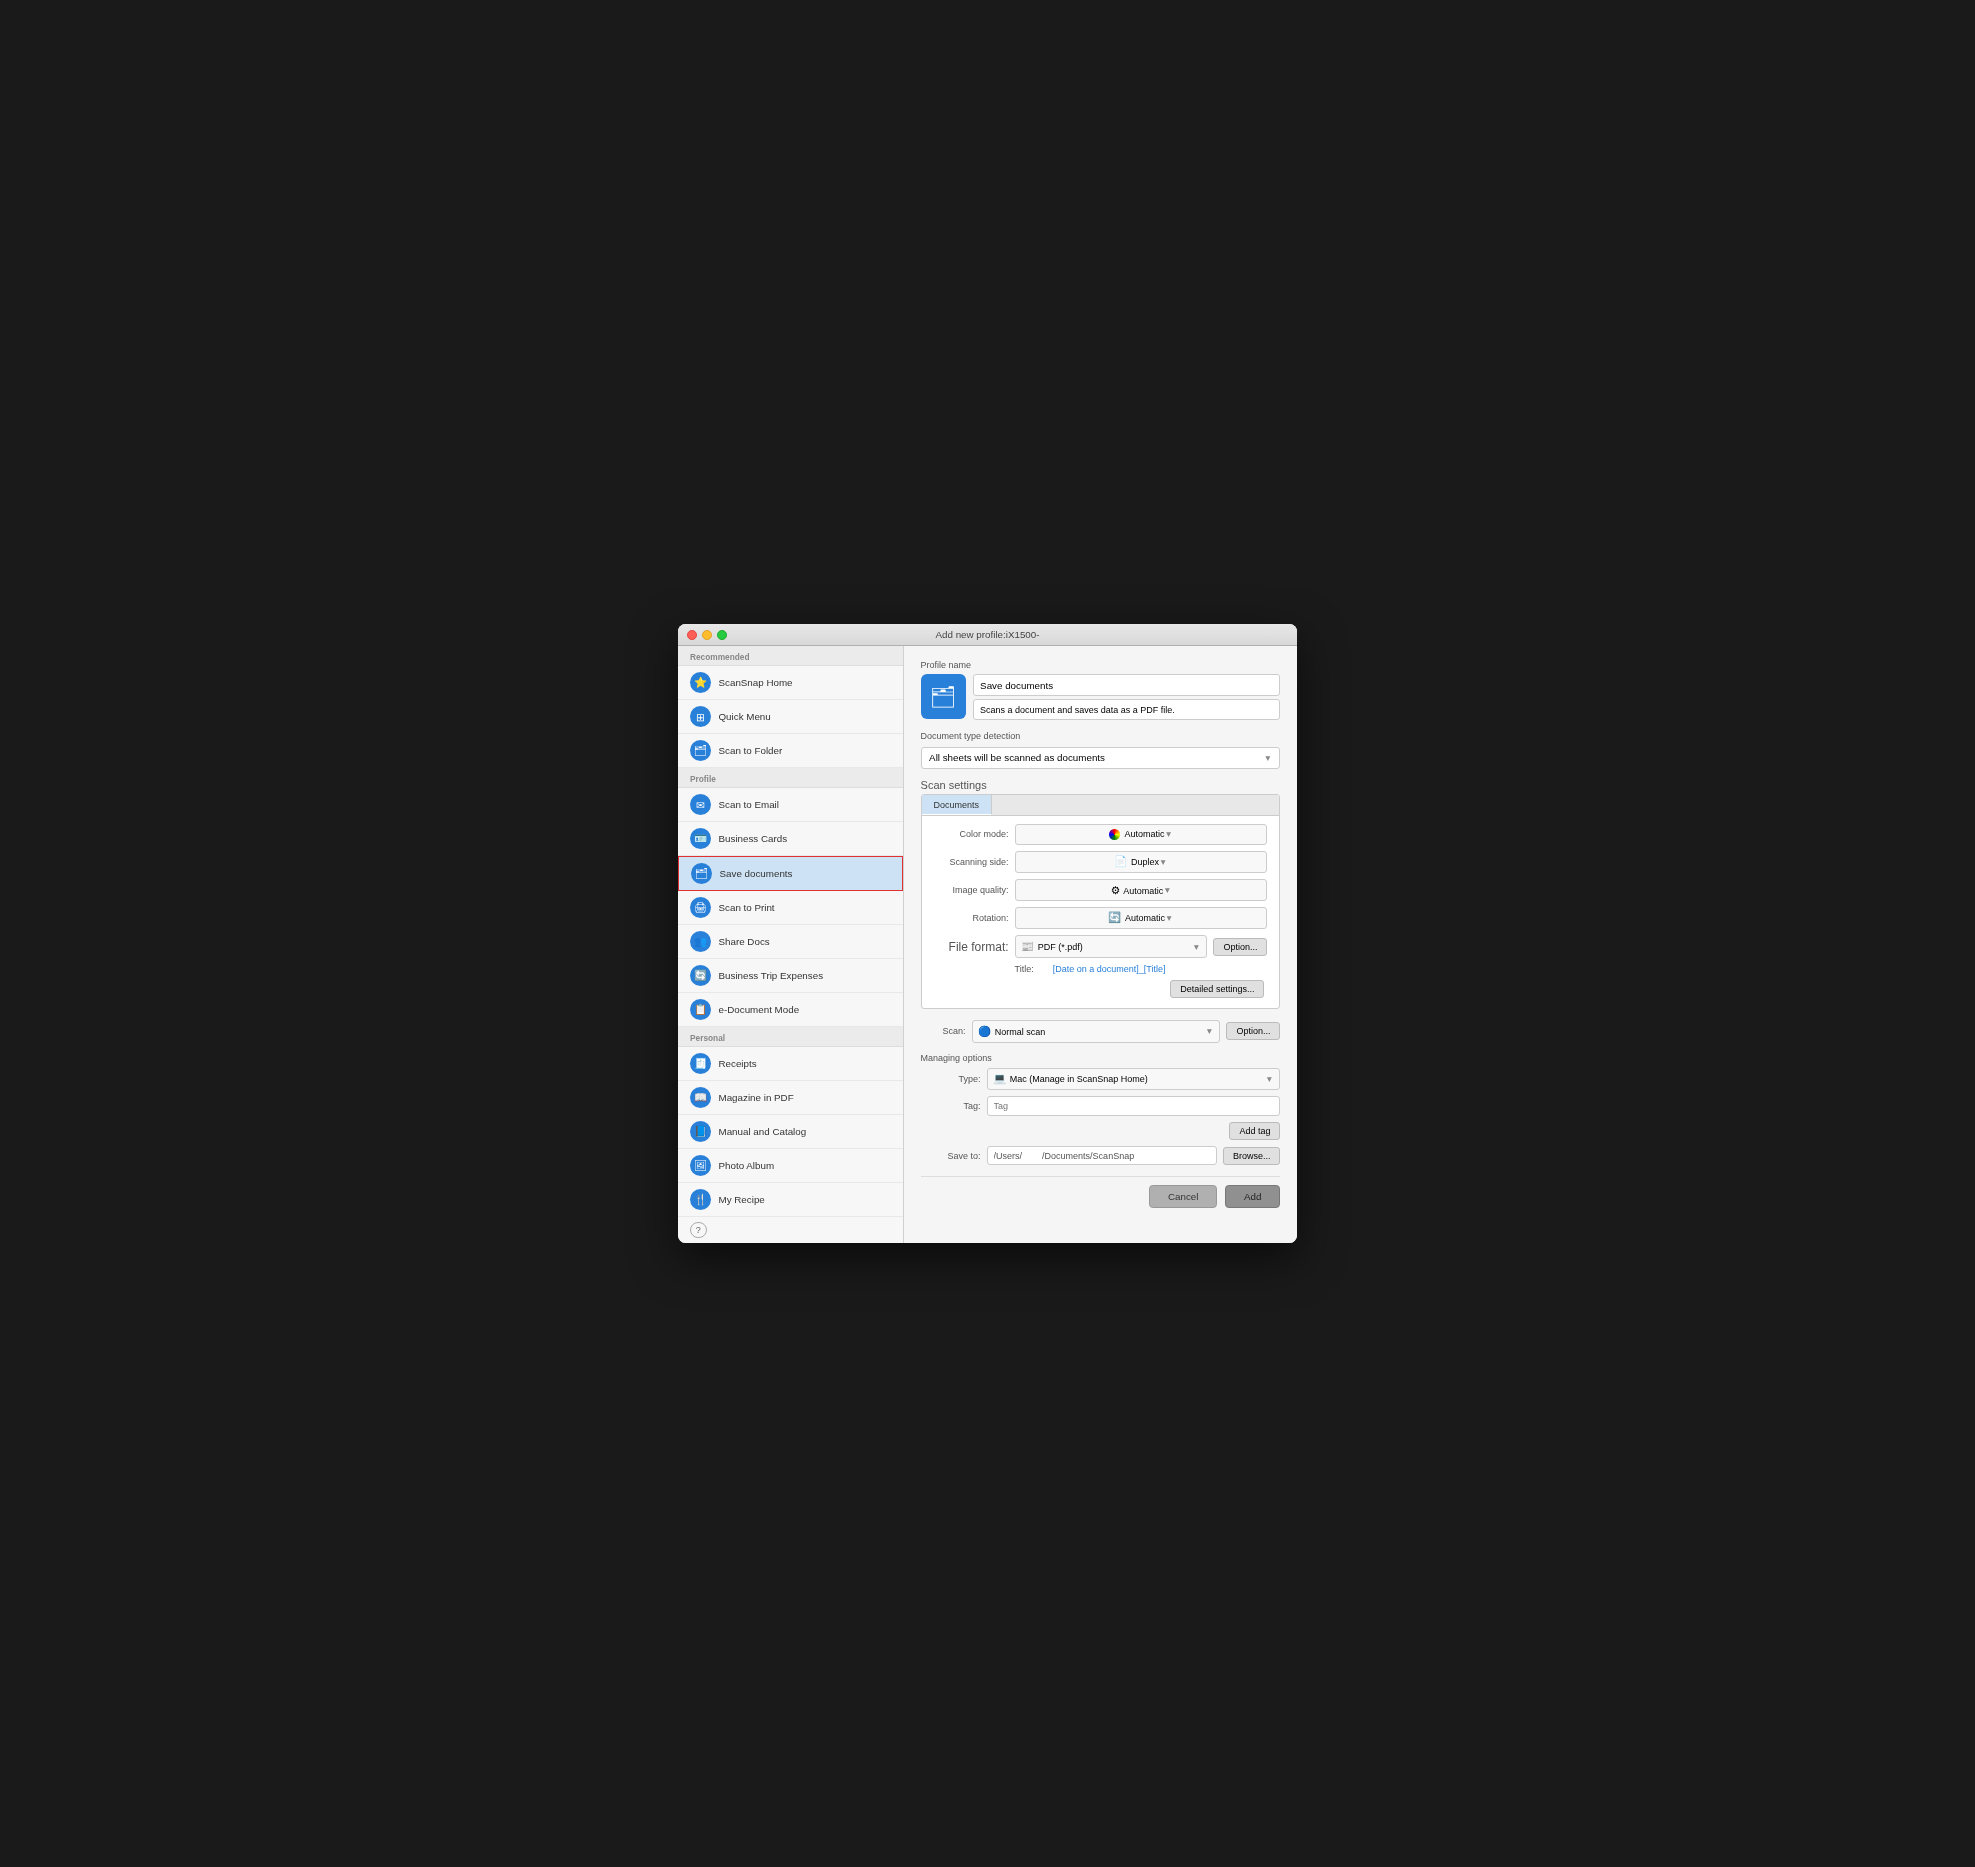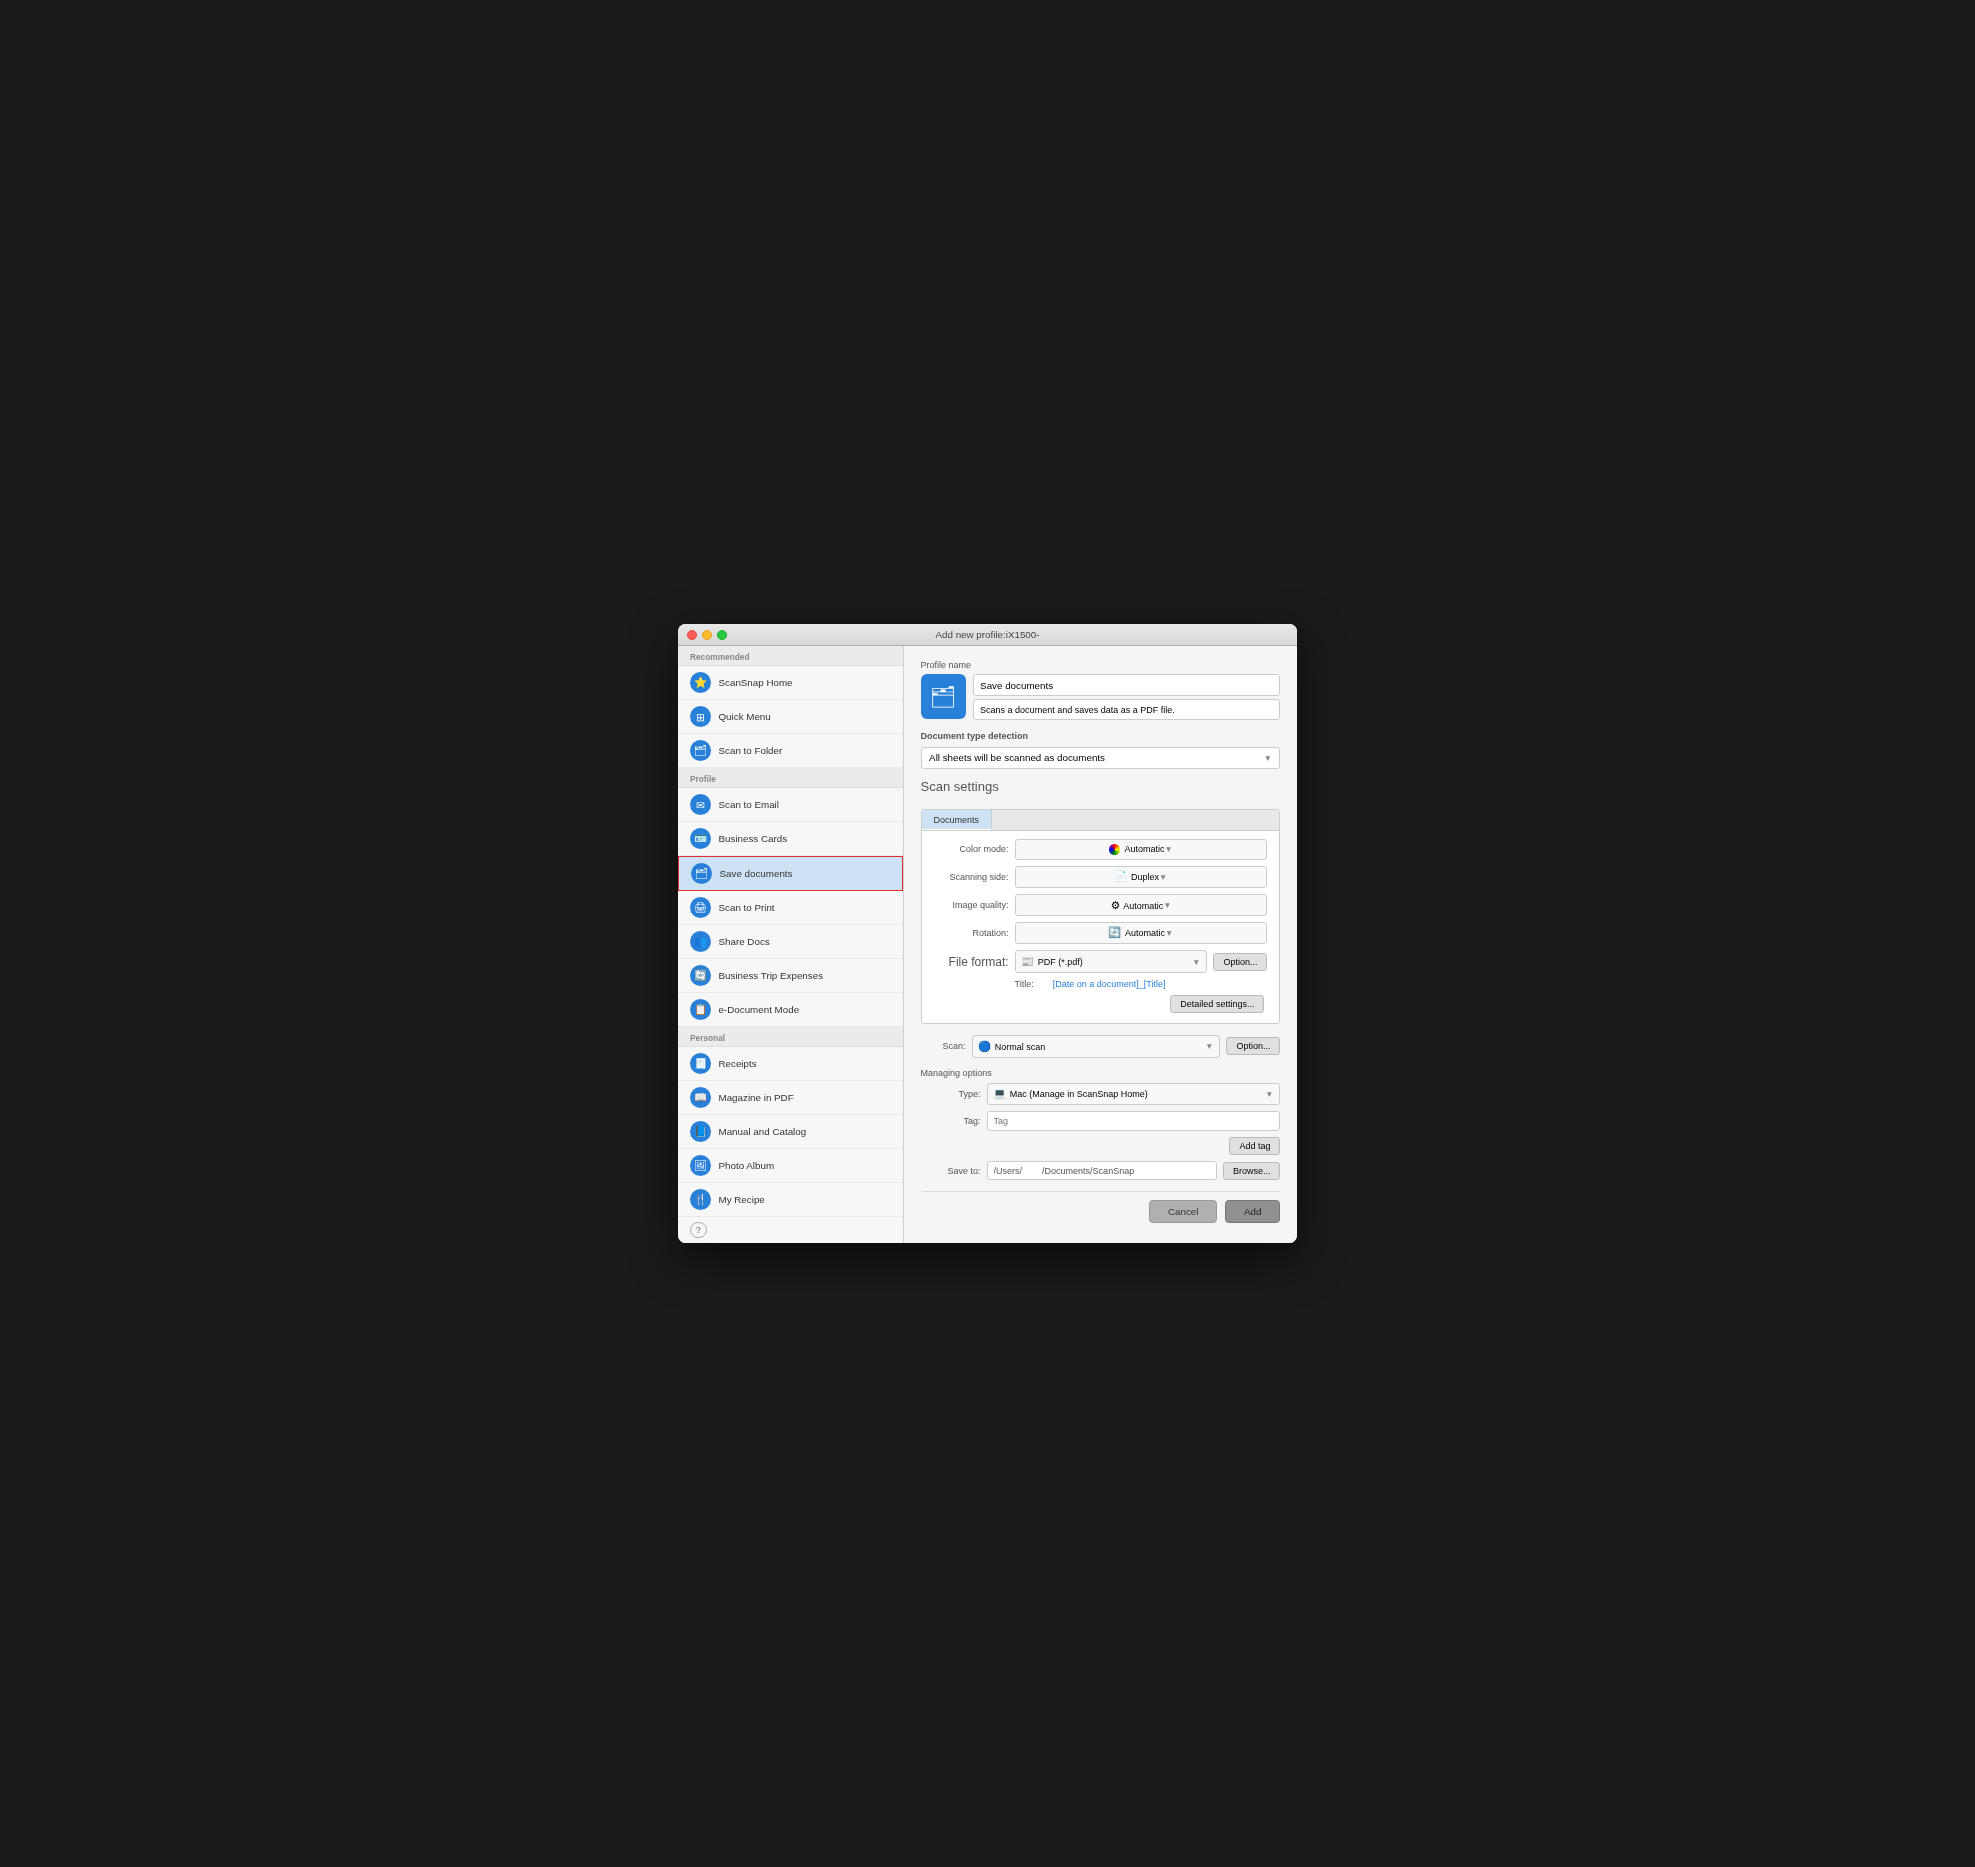--- a/index.html
+++ b/index.html
@@ -162,39 +162,38 @@
       padding: 4.5px 6px;
       font-size: 9px;
       background: white;
       width: 100%;
       flex: 1;
     }
     .detection-label {
       font-size: 9px;
       color: #555;
       margin-bottom: 6px;
-      font-weight: bold;
     }
     .detection-dropdown {
       width: 100%;
       padding: 4.5px 7.5px;
       border: 0.8px solid #ccc;
       border-radius: 3px;
       background: white;
       font-size: 9.8px;
       display: flex;
       align-items: center;
       justify-content: space-between;
       cursor: pointer;
       margin-bottom: 10.6px;
     }
     .scan-settings-label {
-      font-size: 13px;
-      color: #555;
-      margin-bottom: 15px;
+      font-size: 11px;
+      color: #555;
+      margin-bottom: 3px;
     }
     .scan-settings-box {
       border: 0.8px solid #ccc;
       border-radius: 3px;
       background: white;
       margin-bottom: 10.6px;
     }
     .tab-bar {
       display: flex;
       border-bottom: 0.8px solid #ccc;

